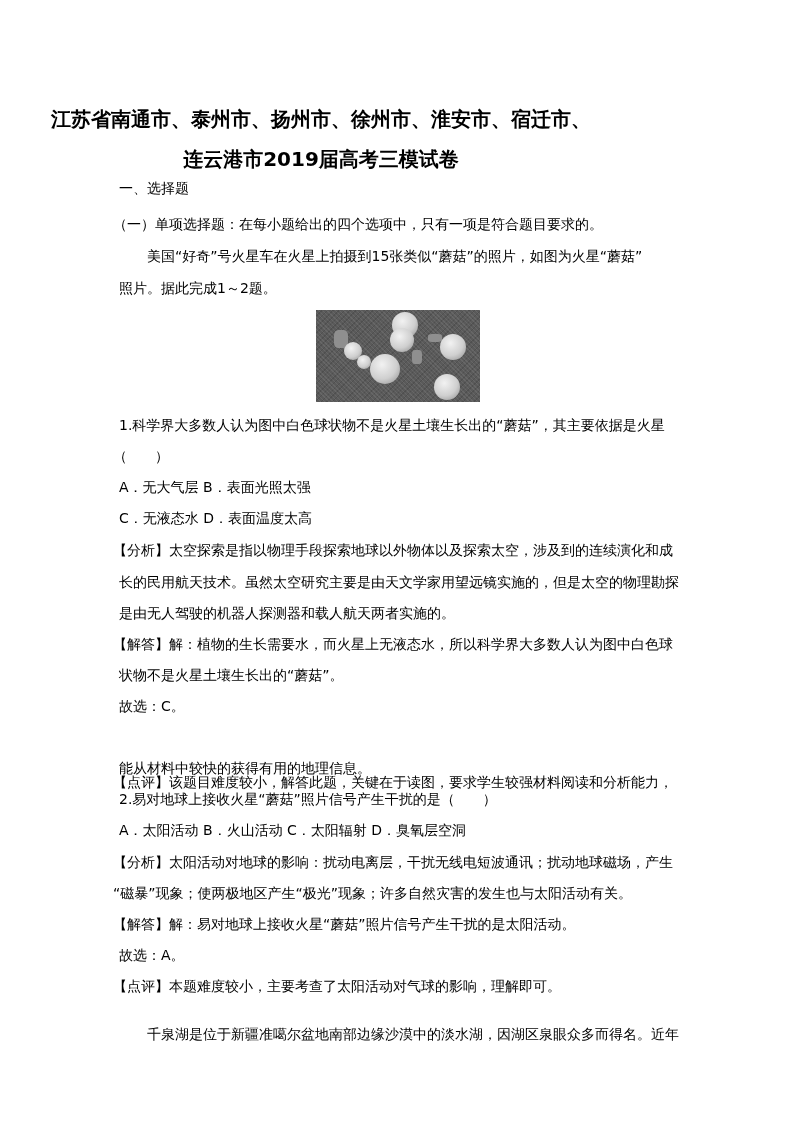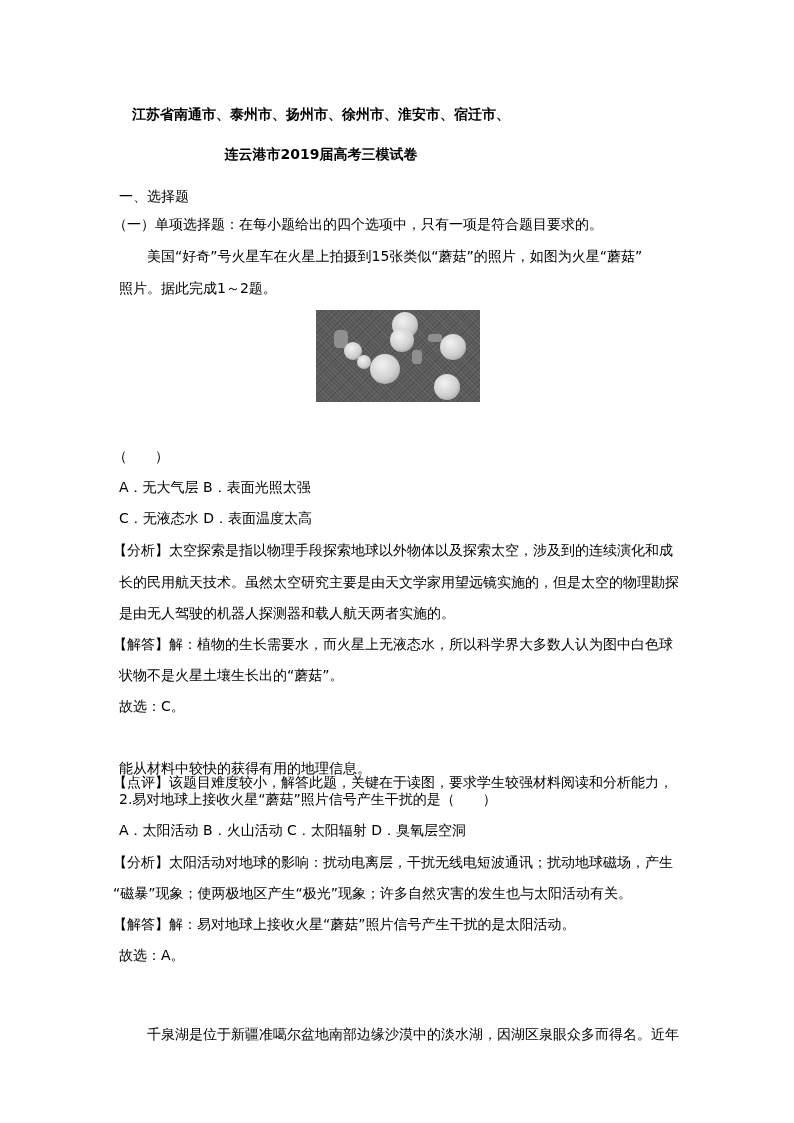--- a/index.html
+++ b/index.html
@@ -1,70 +1,72 @@
 <!DOCTYPE html>
 <html><head>
   <meta charset="utf-8">
   <style>
     html, body { margin: 0; padding: 0; background: #ffffff; }
     body { width: 794px; height: 1123px; position: relative; overflow: hidden; font-family: "DejaVu Sans", sans-serif; color: #000; }
     .page { position: absolute; left: 0; top: 0; width: 794px; height: 1123px; }
-    .title { position: absolute; left: 0; width: 642px; text-align: center; font-weight: bold; font-size: 14px; letter-spacing: 0px; font-family: "DejaVu Sans", sans-serif; }
+    .title { position: absolute; left: 0; width: 642px; text-align: center; font-weight: bold; font-size: 20px; letter-spacing: 0px; font-family: "DejaVu Sans", sans-serif; }
     .line { position: absolute; left: 119px; font-size: 14px; white-space: nowrap; line-height: 20px; font-family: "DejaVu Sans", sans-serif; }
     .indent { left: 147px; }
     .photo { position: absolute; left: 316px; top: 310px; width: 164px; height: 92px; background: #5a5a5a; overflow: hidden; }
     .photo .ball { position: absolute; border-radius: 50%; background: radial-gradient(circle at 40% 35%, #f2f2f2 0%, #cfcfcf 55%, #8a8a8a 100%); }
     .photo .grain { position: absolute; inset: 0; background:
       repeating-linear-gradient(45deg, rgba(255,255,255,0.08) 0 1px, transparent 1px 3px),
       repeating-linear-gradient(-45deg, rgba(0,0,0,0.12) 0 1px, transparent 1px 4px); }
     .photo .rock { position: absolute; background: #8f8f8f; border-radius: 30%; }
   </style>
 </head>
 <body>
 
 <div class="page">
 
   <div class="title" style="top:106px;">江苏省南通市、泰州市、扬州市、徐州市、淮安市、宿迁市、</div>
   <div class="title" style="top:146px;">连云港市2019届高考三模试卷</div>
 
-  <div class="line" style="top:186px;">一、选择题</div>
+  <div class="line" style="top:178px;">一、选择题</div>
   <div class="line" style="top:214px; left:113px;">（一）单项选择题：在每小题给出的四个选项中，只有一项是符合题目要求的。</div>
 
   <div class="line indent" style="top:246px;">美国“好奇”号火星车在火星上拍摄到15张类似“蘑菇”的照片，如图为火星“蘑菇”</div>
   <div class="line" style="top:278px;">照片。据此完成1～2题。</div>
 
   <div class="photo">
     <div class="grain"></div>
     <div class="rock" style="left:18px; top:20px; width:14px; height:18px;"></div>
     <div class="rock" style="left:96px; top:40px; width:10px; height:14px;"></div>
     <div class="rock" style="left:112px; top:24px; width:14px; height:8px;"></div>
     <div class="ball" style="left:76px; top:2px; width:26px; height:26px;"></div>
     <div class="ball" style="left:74px; top:18px; width:24px; height:24px;"></div>
     <div class="ball" style="left:28px; top:32px; width:18px; height:18px;"></div>
     <div class="ball" style="left:41px; top:45px; width:14px; height:14px;"></div>
     <div class="ball" style="left:54px; top:44px; width:30px; height:30px;"></div>
     <div class="ball" style="left:124px; top:24px; width:26px; height:26px;"></div>
     <div class="ball" style="left:118px; top:64px; width:26px; height:26px;"></div>
   </div>
 
+  <div class="line" style="top:415px;">1.科学界大多数人认为图中白色球状物不是火星土壤生长出的“蘑菇”，其主要依据是火星</div>
   <div class="line" style="top:446px; left:113px;">（　　）</div>
   <div class="line" style="top:477px;">A．无大气层 B．表面光照太强</div>
   <div class="line" style="top:508px;">C．无液态水 D．表面温度太高</div>
 
   <div class="line" style="top:540px; left:113px;">【分析】太空探索是指以物理手段探索地球以外物体以及探索太空，涉及到的连续演化和成</div>
   <div class="line" style="top:572px;">长的民用航天技术。虽然太空研究主要是由天文学家用望远镜实施的，但是太空的物理勘探</div>
   <div class="line" style="top:634px; left:113px;">【解答】解：植物的生长需要水，而火星上无液态水，所以科学界大多数人认为图中白色球</div>
   <div class="line" style="top:603px;">是由无人驾驶的机器人探测器和载人航天两者实施的。</div>
   <div class="line" style="top:665px;">状物不是火星土壤生长出的“蘑菇”。</div>
   <div class="line" style="top:696px;">故选：C。</div>
   <div class="line" style="top:727px; left:113px;margin-top:45px;">【点评】该题目难度较小，解答此题，关键在于读图，要求学生较强材料阅读和分析能力，</div>
   <div class="line" style="top:758px;">能从材料中较快的获得有用的地理信息。</div>
 
   <div class="line" style="top:789px;">2.易对地球上接收火星“蘑菇”照片信号产生干扰的是（　　）</div>
   <div class="line" style="top:852px; left:113px;">【分析】太阳活动对地球的影响：扰动电离层，干扰无线电短波通讯；扰动地球磁场，产生</div>
   <div class="line" style="top:820px;">A．太阳活动 B．火山活动 C．太阳辐射 D．臭氧层空洞</div>
   <div class="line" style="top:914px; left:113px;">【解答】解：易对地球上接收火星“蘑菇”照片信号产生干扰的是太阳活动。</div>
   <div class="line" style="top:883px; left:113px;">“磁暴”现象；使两极地区产生“极光”现象；许多自然灾害的发生也与太阳活动有关。</div>
   <div class="line" style="top:945px;">故选：A。</div>
+  <div class="line" style="top:976px; left:113px;">【点评】本题难度较小，主要考查了太阳活动对气球的影响，理解即可。</div>
 
   <div class="line indent" style="top:1008px;margin-top:16px;">千泉湖是位于新疆准噶尔盆地南部边缘沙漠中的淡水湖，因湖区泉眼众多而得名。近年</div>
 
 </div>
 
 </body></html>

